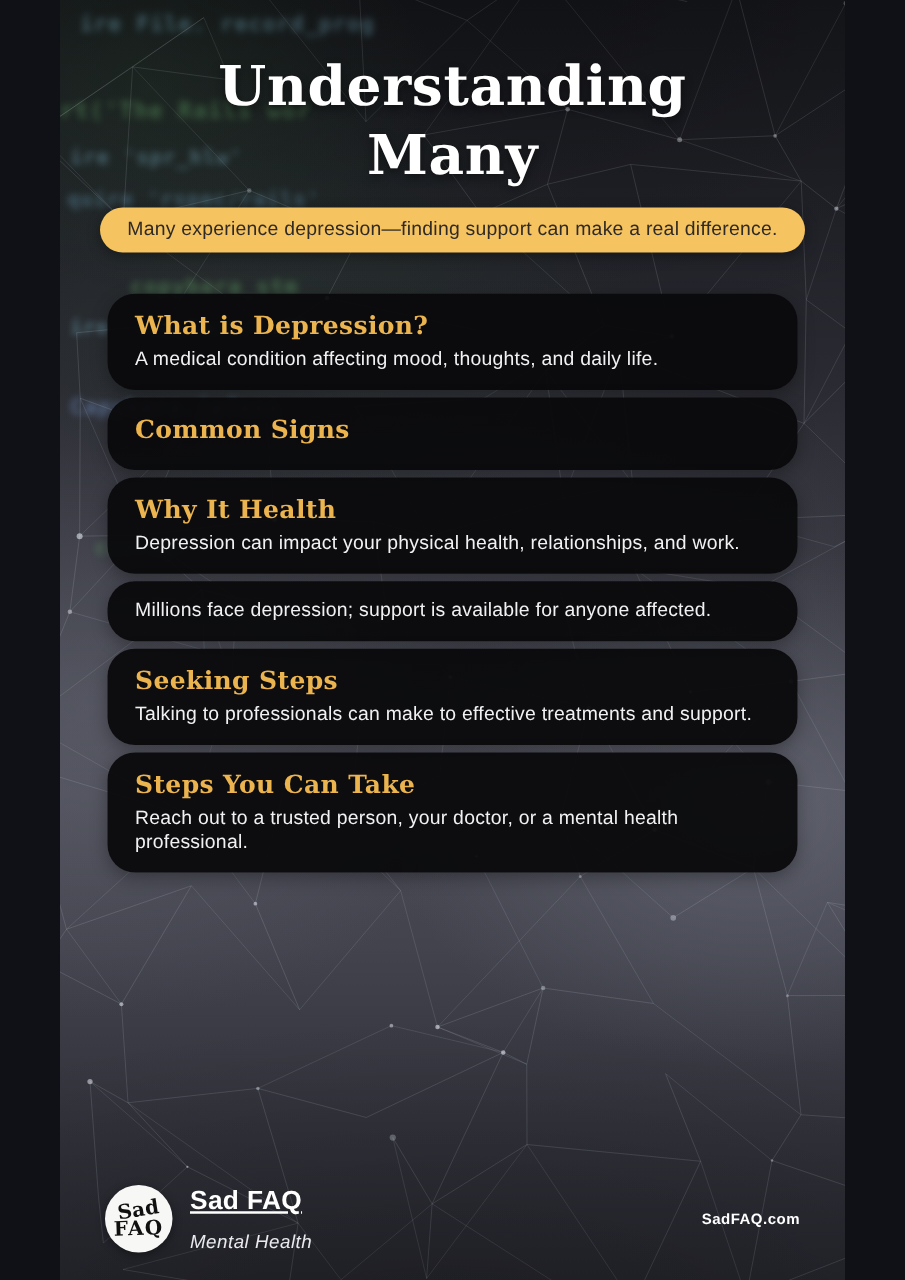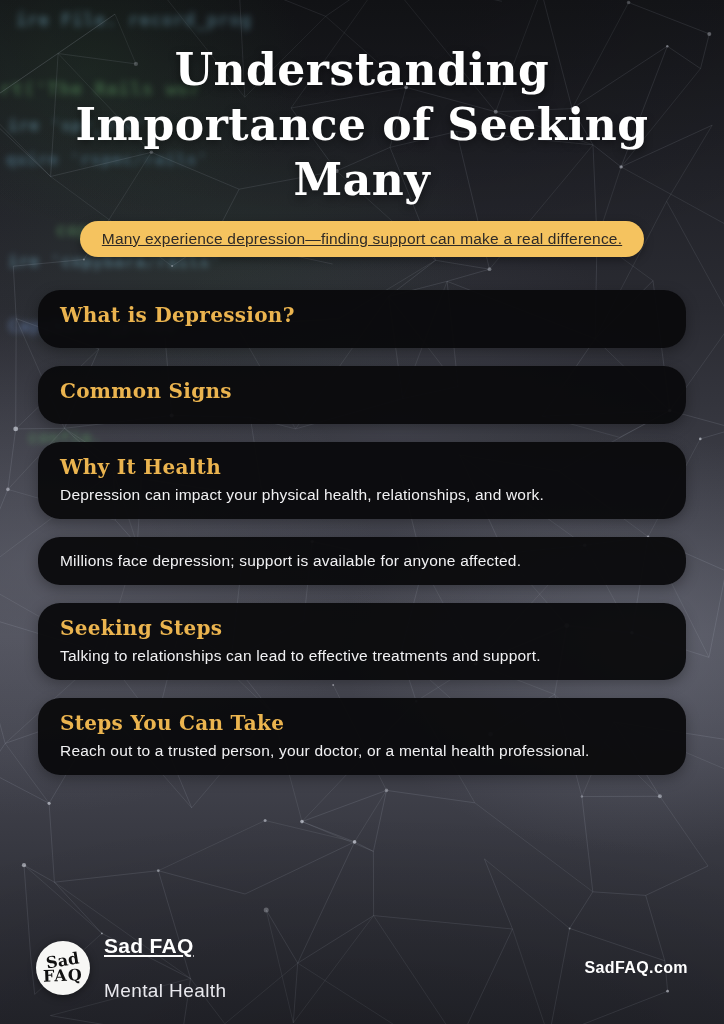--- a/index.html
+++ b/index.html
@@ -1,21 +1,21 @@
 <!DOCTYPE html>
 <html><head>
 <meta charset="utf-8">
 <style>
   * { box-sizing: border-box; margin: 0; padding: 0; }
   html, body { background: #101116; }
   body { font-family: "Liberation Sans", sans-serif; }
 
   .poster {
     position: relative;
-    width: 724px;
+    width: 628px;
     height: 1024px;
     margin: 0 auto;
     overflow: hidden;
     background:
       radial-gradient(320px 220px at 12% 7%, rgba(46, 78, 52, 0.30), transparent 70%),
       radial-gradient(380px 260px at 30% 24%, rgba(52, 88, 58, 0.18), transparent 70%),
       radial-gradient(420px 300px at 88% 63%, rgba(132, 135, 150, 0.38), transparent 70%),
       radial-gradient(500px 360px at 4% 55%, rgba(122, 124, 138, 0.32), transparent 70%),
       radial-gradient(420px 300px at 55% 42%, rgba(104, 106, 120, 0.22), transparent 70%),
       linear-gradient(180deg, #16171b 0%, #1f2026 14%, #2a2b32 30%, #3c3d46 48%,
@@ -61,28 +61,27 @@
   .banner {
     display: inline-block;
     background: #f5c35f;
     color: #2f2a26;
     font-size: 15.5px;
     font-weight: 500;
     padding: 9px 22px;
     border-radius: 20px;
     letter-spacing: 0.2px;
     box-shadow: 0 3px 10px rgba(0,0,0,0.35);
-    text-decoration: underline;
   }
 
   .cards {
     margin: 33px 38px 0;
     display: flex;
     flex-direction: column;
-    gap: 18px;
+    gap: 6px;
   }
   .card {
     background: rgba(9, 9, 12, 0.95);
     border-radius: 22px;
     padding: 14px 22px 15px;
     box-shadow: 0 4px 14px rgba(0,0,0,0.30);
   }
   .card h2 {
     font-family: "DejaVu Serif", serif;
     font-weight: bold;
@@ -119,23 +118,23 @@
     font-size: 16px;
     line-height: 15px;
     box-shadow: 0 2px 8px rgba(0,0,0,0.4);
   }
   .logo-circle .l1 { display: block; transform: rotate(-9deg); }
   .logo-circle .l2 { display: block; transform: rotate(-2deg); letter-spacing: 1px; }
   .brand-text .brand {
     color: #ffffff; font-size: 21px; font-weight: bold; letter-spacing: 0.3px; text-decoration: underline;
   }
   .brand-text .tagline {
-    color: #e9e9ee; font-size: 19px; margin-top: 22px; letter-spacing: 0.4px;
-  }
-  .website { color: #ffffff; font-size: 16px; font-weight: bold; letter-spacing: 0.4px; }
+    color: #e9e9ee; font-size: 15px; margin-top: 12px; letter-spacing: 0.4px; font-style: italic;
+  }
+  .website { color: #ffffff; font-size: 12px; font-weight: bold; letter-spacing: 0.4px; }
 </style>
 </head>
 <body>
 
 <div class="poster">
 
   <div class="code-layer">
     <span class="code-frag" style="left:16px; top:10px;  font-size:17px; color:#6fa3b8;">ire File. record_prog</span>
     <span class="code-frag" style="left:0px;  top:78px;  font-size:18px; color:#5e9b63;">rt('The Rails wor</span>
     <span class="code-frag" style="left:8px;  top:116px; font-size:16px; color:#6fa3b8;">ire 'spr_hlw'</span>
@@ -427,45 +426,45 @@
       <circle cx="266.2" cy="910.0" r="2.5" fill="rgba(236,240,250,0.30)"></circle>
       <circle cx="569.6" cy="928.4" r="1.0" fill="rgba(236,240,250,0.40)"></circle>
       <circle cx="667.6" cy="991.2" r="1.4" fill="rgba(236,240,250,0.59)"></circle>
     </svg>
 
   <div class="vignette"></div>
 
   <div class="content">
     <h1 class="title">
       <div>Understanding</div>
-      <div>Importance of Seeking</div>
       <div>Many</div>
     </h1>
 
     <div class="banner-wrap">
       <div class="banner">Many experience depression—finding support can make a real difference.</div>
     </div>
 
     <div class="cards">
       <div class="card">
         <h2>What is Depression?</h2>
+        <p>A medical condition affecting mood, thoughts, and daily life.</p>
       </div>
       <div class="card">
         <h2>Common Signs</h2>
       </div>
       <div class="card">
         <h2>Why It Health</h2>
         <p>Depression can impact your physical health, relationships, and work.</p>
       </div>
       <div class="card">
         <p>Millions face depression; support is available for anyone affected.</p>
       </div>
       <div class="card">
         <h2>Seeking Steps</h2>
-        <p>Talking to relationships can lead to effective treatments and support.</p>
+        <p>Talking to professionals can make to effective treatments and support.</p>
       </div>
       <div class="card">
         <h2>Steps You Can Take</h2>
         <p>Reach out to a trusted person, your doctor, or a mental health professional.</p>
       </div>
     </div>
 
     <div class="footer">
       <div class="brand-group">
         <div class="logo-circle">

